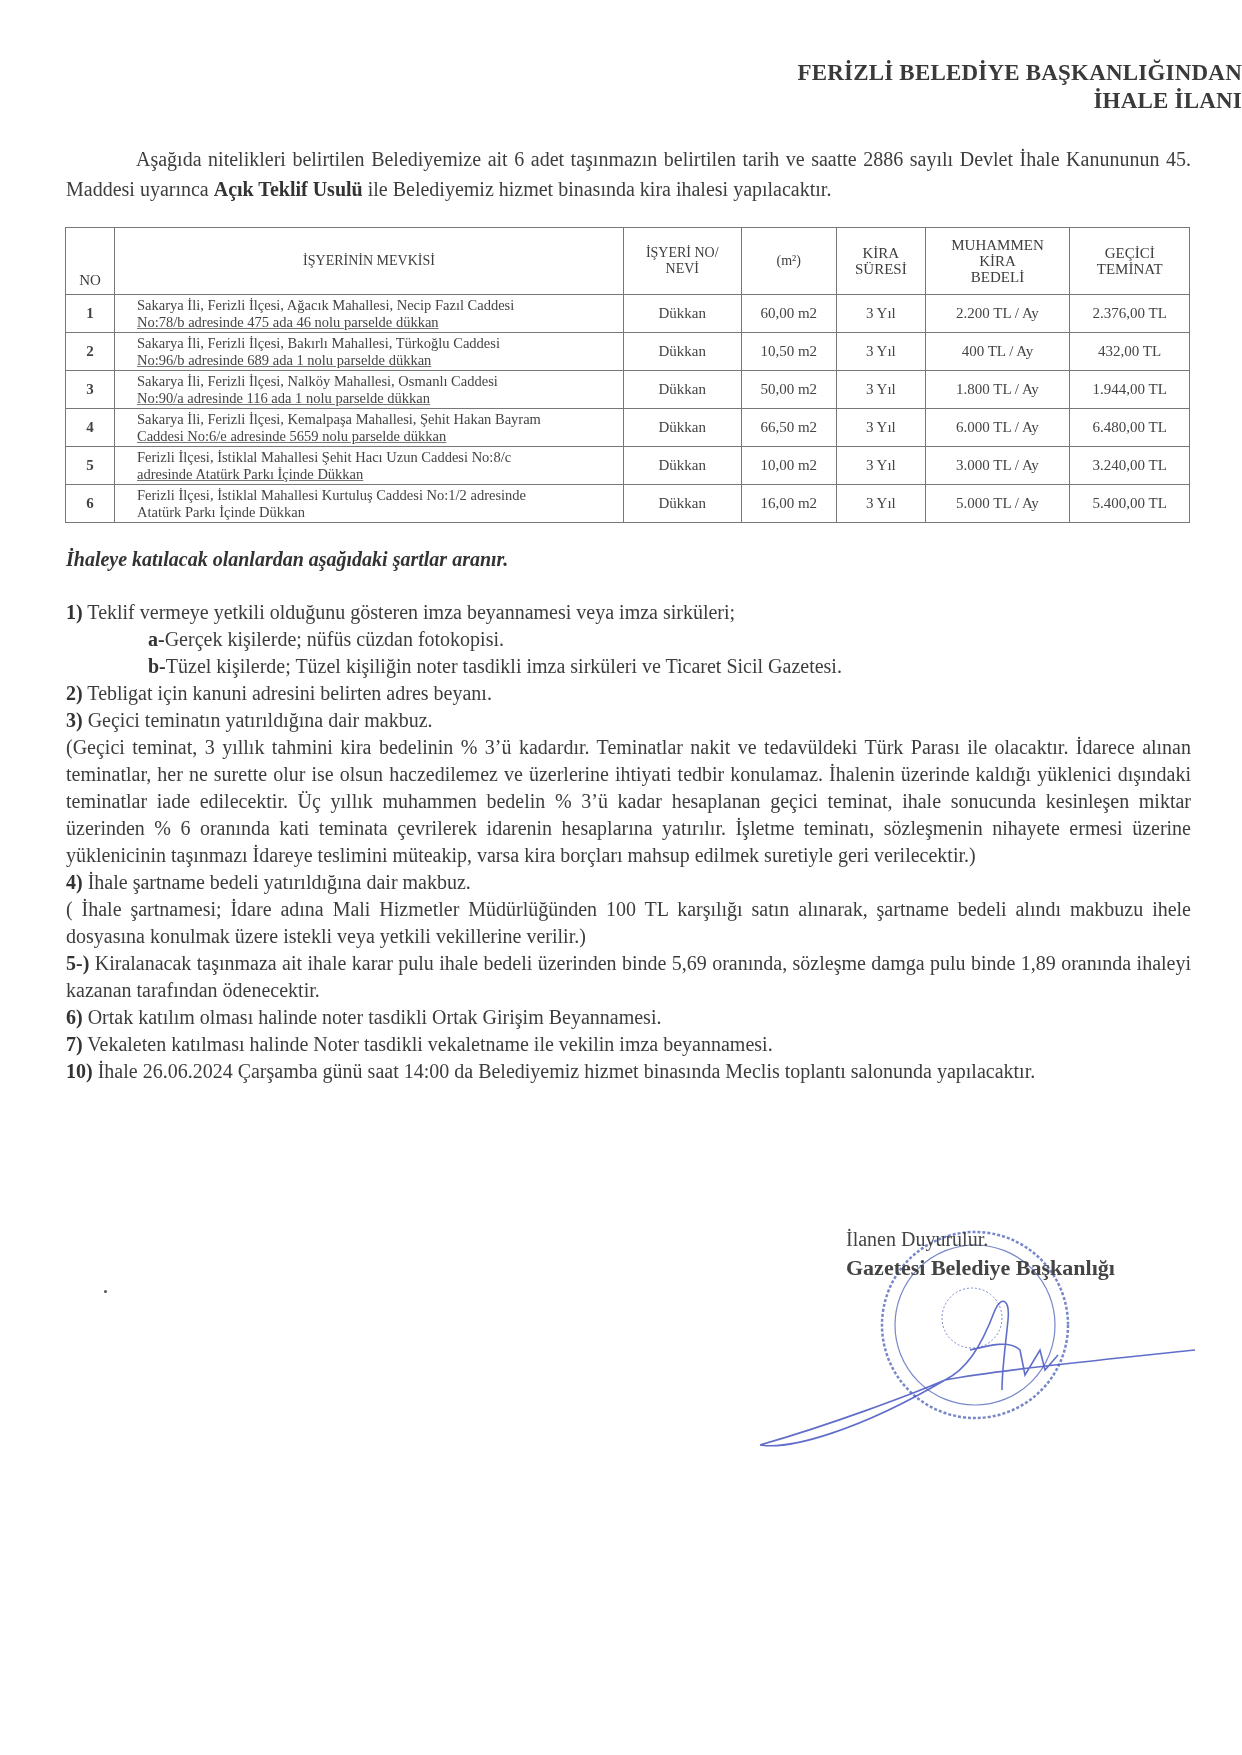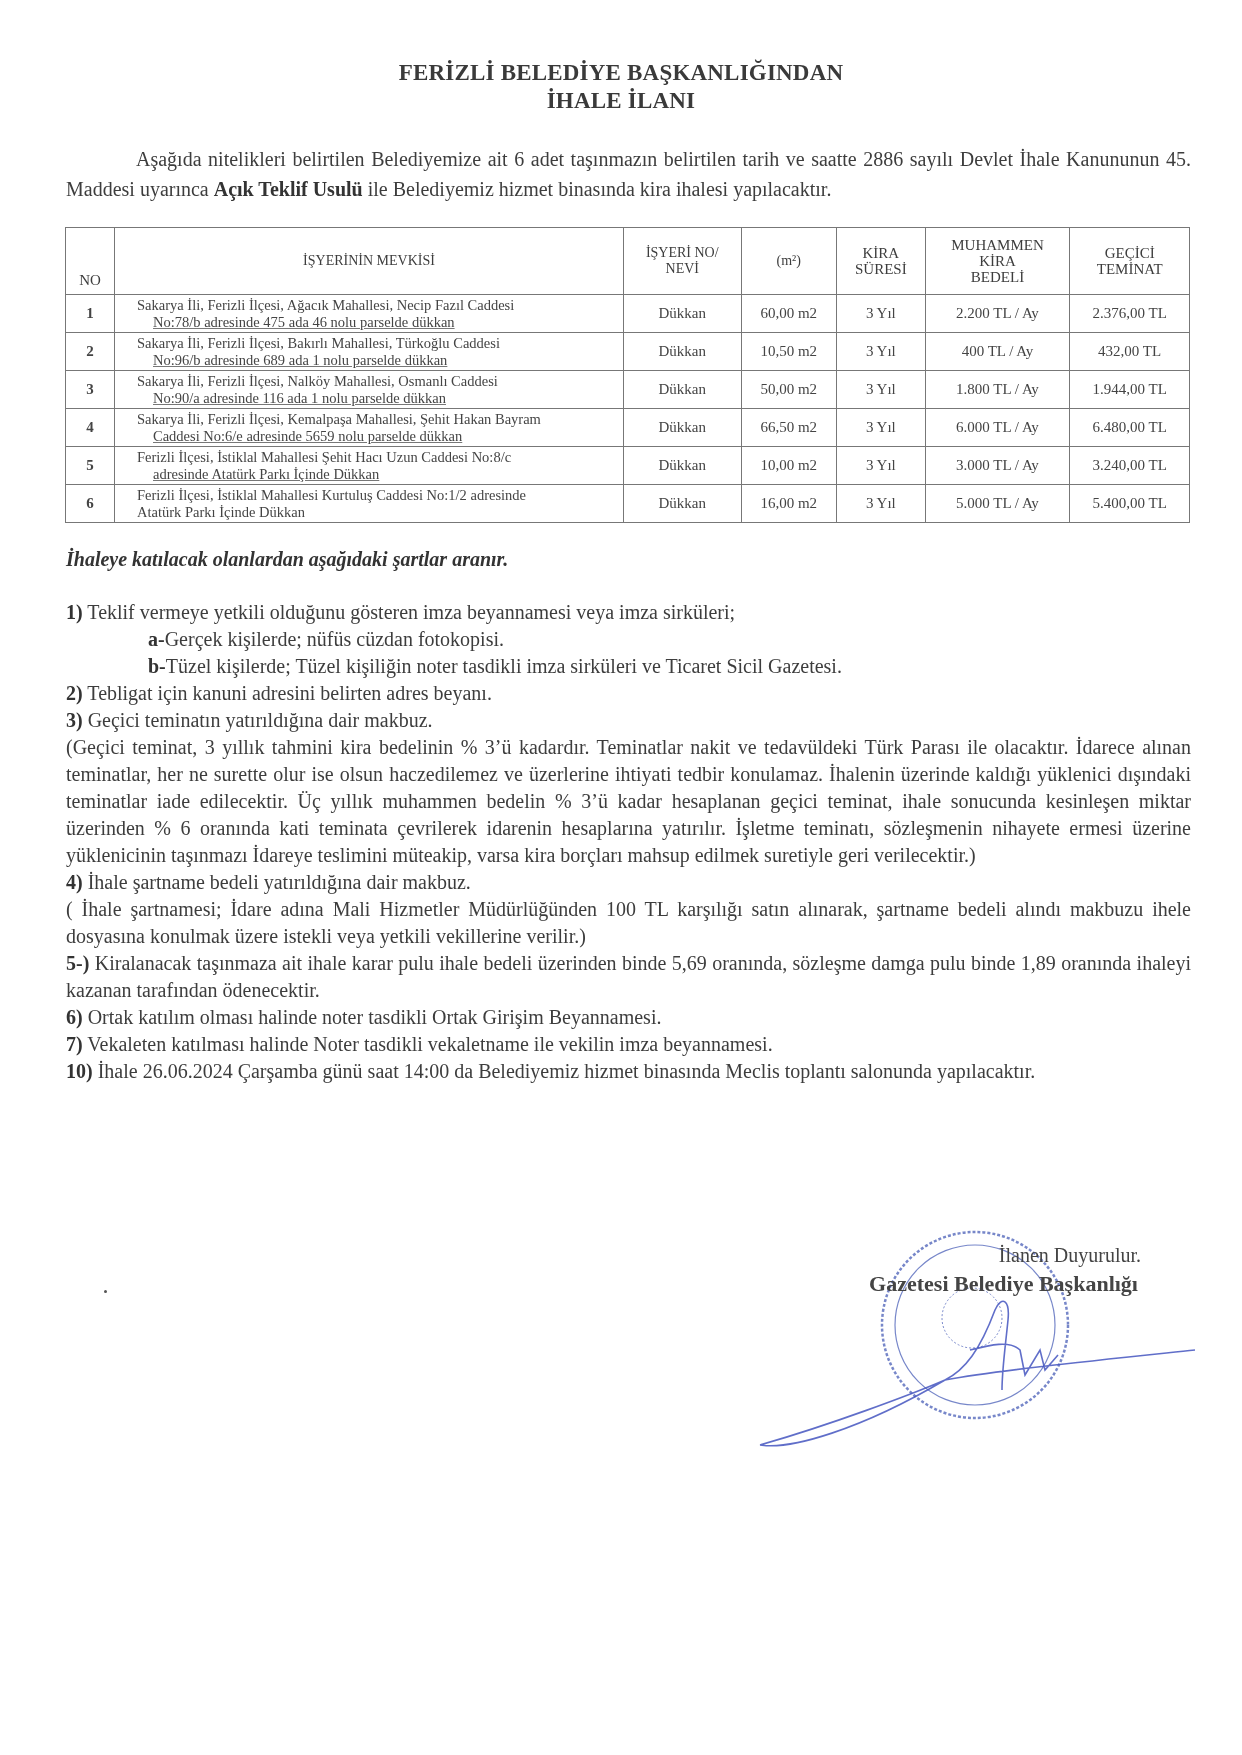--- a/index.html
+++ b/index.html
@@ -1,21 +1,21 @@
 <!DOCTYPE html>
 <html><head>
 <meta charset="utf-8">
 <style>
   html, body { margin: 0; padding: 0; background: #ffffff; }
   body {
     width: 1242px; height: 1755px; position: relative; overflow: hidden;
     font-family: "Liberation Serif", "DejaVu Serif", serif; color: #3a3a3a;
   }
   .title {
-    position: absolute; left: 0; width: 1242px; text-align: center;
+    position: absolute; left: 0; width: 1242px; text-align: right;
     font-weight: bold; font-size: 23px; color: #3a3a3a; letter-spacing: 0.2px;
   }
   #t1 { top: 60px; }
   #t2 { top: 88px; }
   .intro {
     position: absolute; left: 66px; width: 1125px; top: 144px;
     font-size: 20px; line-height: 30px; text-align: justify; color: #3d3d3d;
   }
   .intro .indent { display: inline-block; width: 70px; }
   .intro b { color: #333; }
@@ -28,35 +28,33 @@
   table.grid th {
     font-weight: normal; text-align: center; font-size: 14px; line-height: 16px;
     height: 60px; vertical-align: middle; color: #3d3d3d;
   }
   table.grid th.bold { font-weight: normal; font-size: 15px; }
   table.grid th.no { vertical-align: bottom; padding-bottom: 6px; font-size: 15px; }
   table.grid td { height: 37px; line-height: 17px; }
   table.grid td.num { text-align: center; font-weight: bold; width: 36px; }
   table.grid td.loc { width: 480px; font-size: 14.5px; padding-left: 22px; }
   table.grid td.c { text-align: center; }
-  .uline { text-decoration: underline; text-decoration-color: #777; margin-left: 16px; }
+  .uline { text-decoration: underline; text-decoration-color: #777; }
 
   .conds {
     position: absolute; left: 66px; top: 548px; width: 1125px;
     font-size: 20px; color: #3d3d3d;
   }
   .conds .heading { font-weight: bold; font-size: 20px; margin-bottom: 28px; color: #333; font-style: italic; }
   .conds .line { line-height: 27px; text-align: justify; }
   .conds .sub { padding-left: 82px; }
   .conds b { color: #333; }
 
   .signblock {
-    position: absolute; left: 813px; top: 1228px; width: 380px;
-    text-align: right;
-    margin-top: 16px;
+    position: absolute; left: 846px; top: 1228px; width: 380px;
   }
   .announce { font-size: 20px; color: #444; margin-right: 52px; }
   .office { font-size: 22px; font-weight: bold; color: #444; margin-top: 4px; margin-right: 55px; }
   .stamp { position: absolute; left: 740px; top: 1200px; width: 460px; height: 280px; pointer-events: none; }
   .dot { position: absolute; left: 104px; top: 1290px; width: 3px; height: 3px; background: #555; border-radius: 50%; }
 </style>
 </head>
 <body>
 
 <div class="title" id="t1">FERİZLİ BELEDİYE BAŞKANLIĞINDAN</div>

